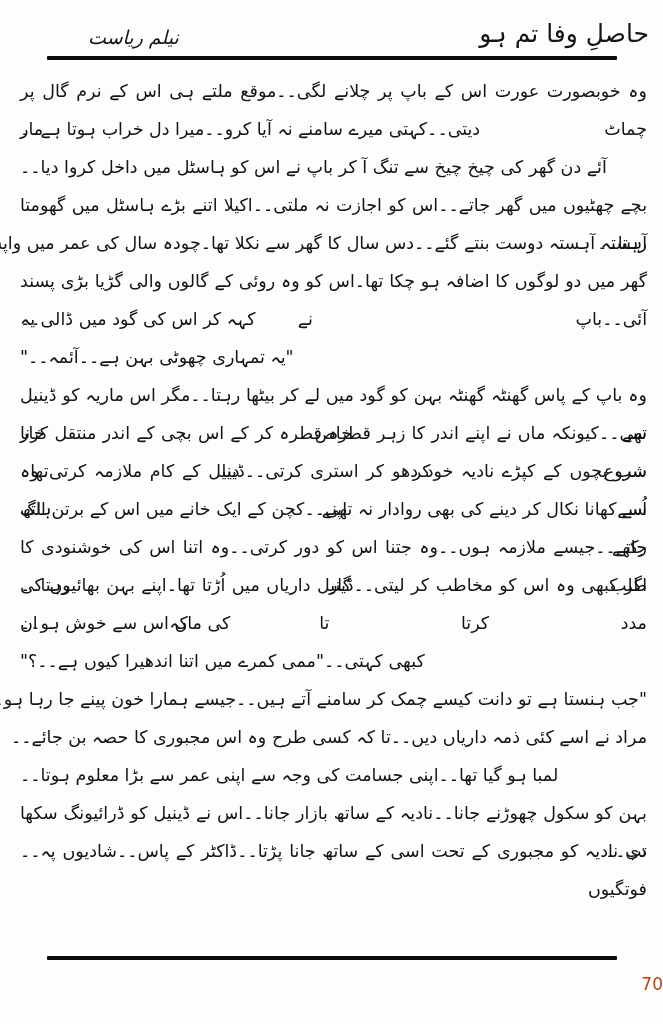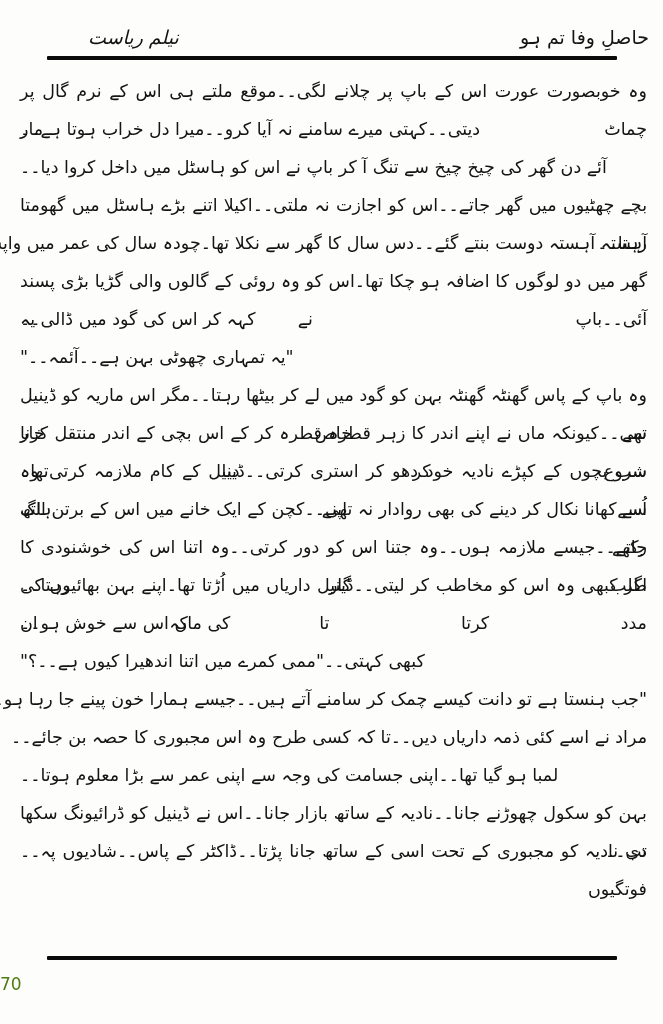--- a/index.html
+++ b/index.html
@@ -16,21 +16,21 @@
     overflow: hidden;
   }
   .page-header {
     display: flex;
     justify-content: space-between;
     align-items: flex-end;
     padding: 16px 14px 0 88px;
     height: 48px;
   }
   .book-title {
-    font-size: 19px;
+    font-size: 25px;
     letter-spacing: 0.5px;
     white-space: nowrap;
   }
   .author-name {
     font-size: 19px;
     white-space: nowrap;
     font-style: italic;
   }
   .rule {
     height: 4px;
@@ -62,24 +62,24 @@
     text-align-last: justify;
   }
   .text-line.line-end {
     text-align: left;
   }
   .page-number {
     position: absolute;
     top: 974px;
     left: 0;
     width: 100%;
-    text-align: left;
+    text-align: right;
     font-size: 17px;
     direction: ltr;
-    color: #4d7c0f;
+    color: #c2410c;
   }
 </style>
 </head>
 <body>
 
 <div class="page">
 
   <div class="page-header">
     <span class="book-title">حاصلِ وفا تم ہو</span>
     <span class="author-name">نیلم ریاست</span>

